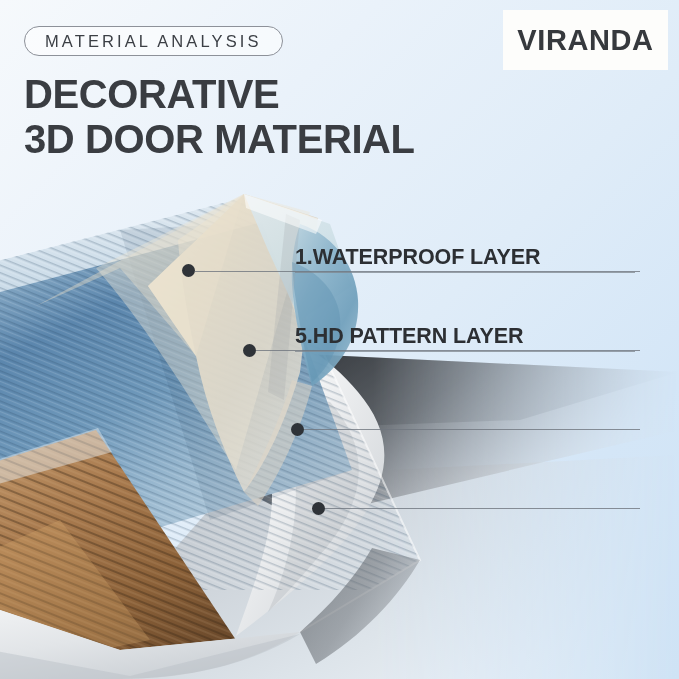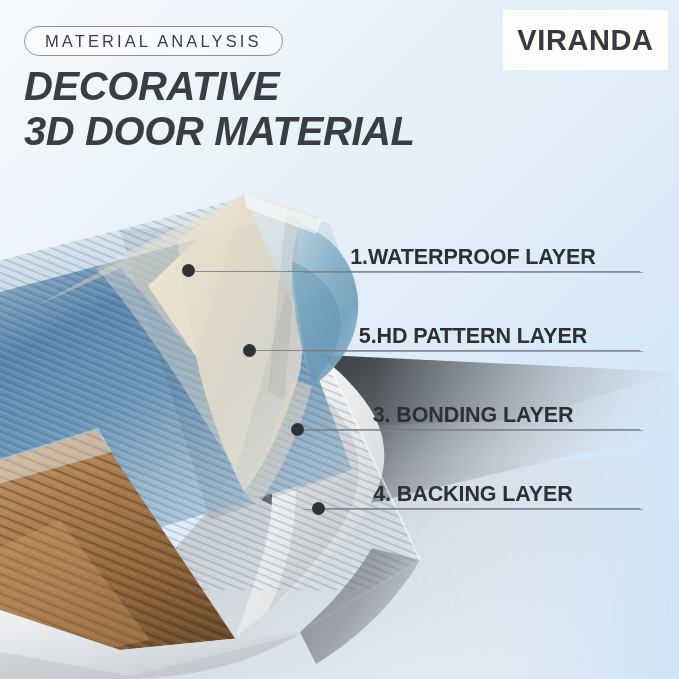--- a/index.html
+++ b/index.html
@@ -49,38 +49,37 @@
   }
   #brand-box span {
     font-size: 29px;
     font-weight: 700;
     letter-spacing: 0.6px;
     color: #36393d;
   }
   #title {
     position: absolute;
     left: 24px;
-    top: 64px;
+    top: 72px;
     width: 430px;
-    font-style: italic;
   }
   #title .line {
     font-size: 40px;
     font-weight: 700;
     letter-spacing: -0.4px;
     line-height: 45px;
     color: #3a3d42;
     white-space: nowrap;
   }
   
   .callout {
     position: absolute;
-    right: 36px;
+    right: 44px;
     width: 340px;
-    text-align: center;
+    text-align: left;
   }
   .callout .ctext {
     font-size: 21.5px;
     font-weight: 700;
     letter-spacing: -0.1px;
     color: #2c2f33;
     white-space: nowrap;
     line-height: 24px;
   }
   .callout .crule {
@@ -303,28 +302,20 @@
   </div>
 
   <div class="callout" id="callout-1">
     <div class="ctext">1.WATERPROOF LAYER</div>
     <div class="crule"></div>
   </div>
   <div class="callout" id="callout-2">
     <div class="ctext">5.HD PATTERN LAYER</div>
     <div class="crule"></div>
   </div>
-  <div class="callout" id="callout-3">
-    <div class="ctext">3. BONDING LAYER</div>
-    <div class="crule"></div>
-  </div>
-  <div class="callout" id="callout-4">
-    <div class="ctext">4. BACKING LAYER</div>
-    <div class="crule"></div>
-  </div>
 
   <div class="leader" style="left:195px; top:271px; width:445px;"></div>
   <div class="dot" style="left:182px; top:264px;"></div>
 
   <div class="leader" style="left:256px; top:350px; width:384px;"></div>
   <div class="dot" style="left:243px; top:344px;"></div>
 
   <div class="leader" style="left:304px; top:429px; width:336px;"></div>
   <div class="dot" style="left:291px; top:423px;"></div>
 

